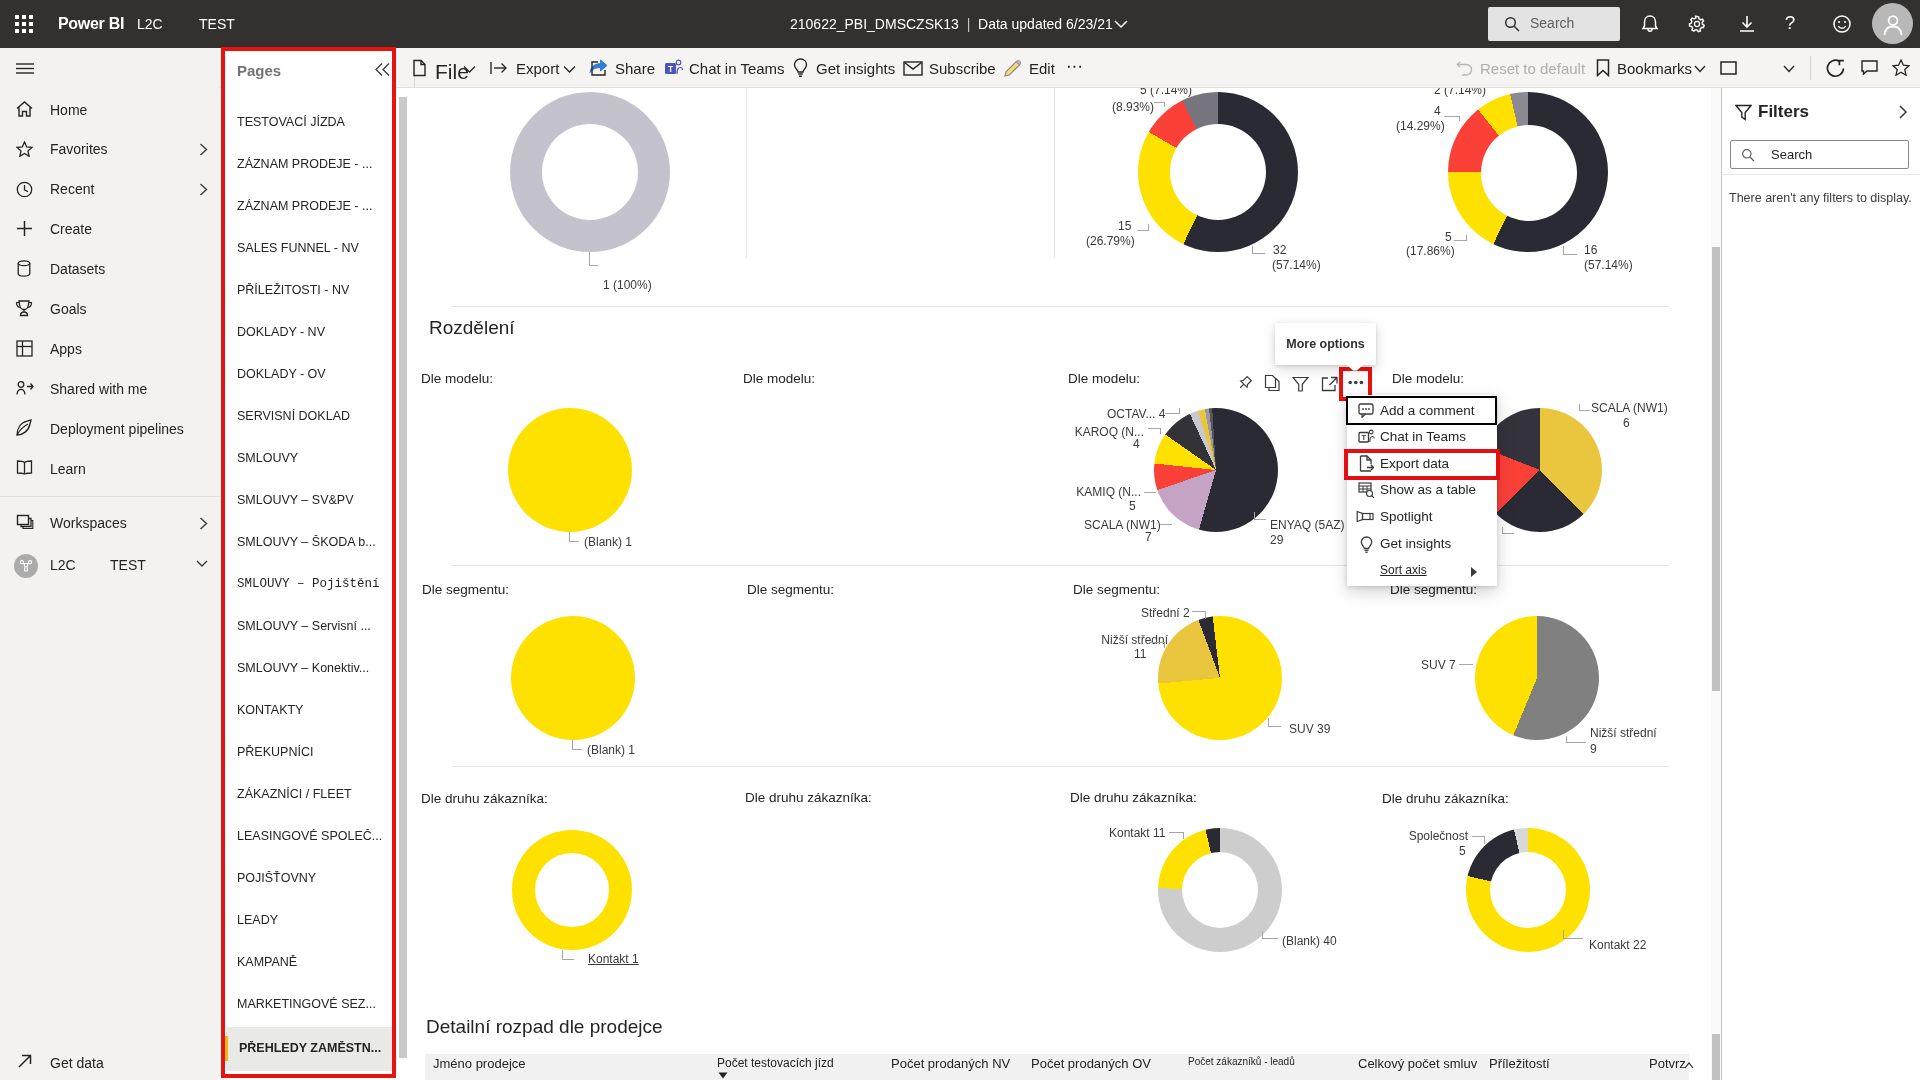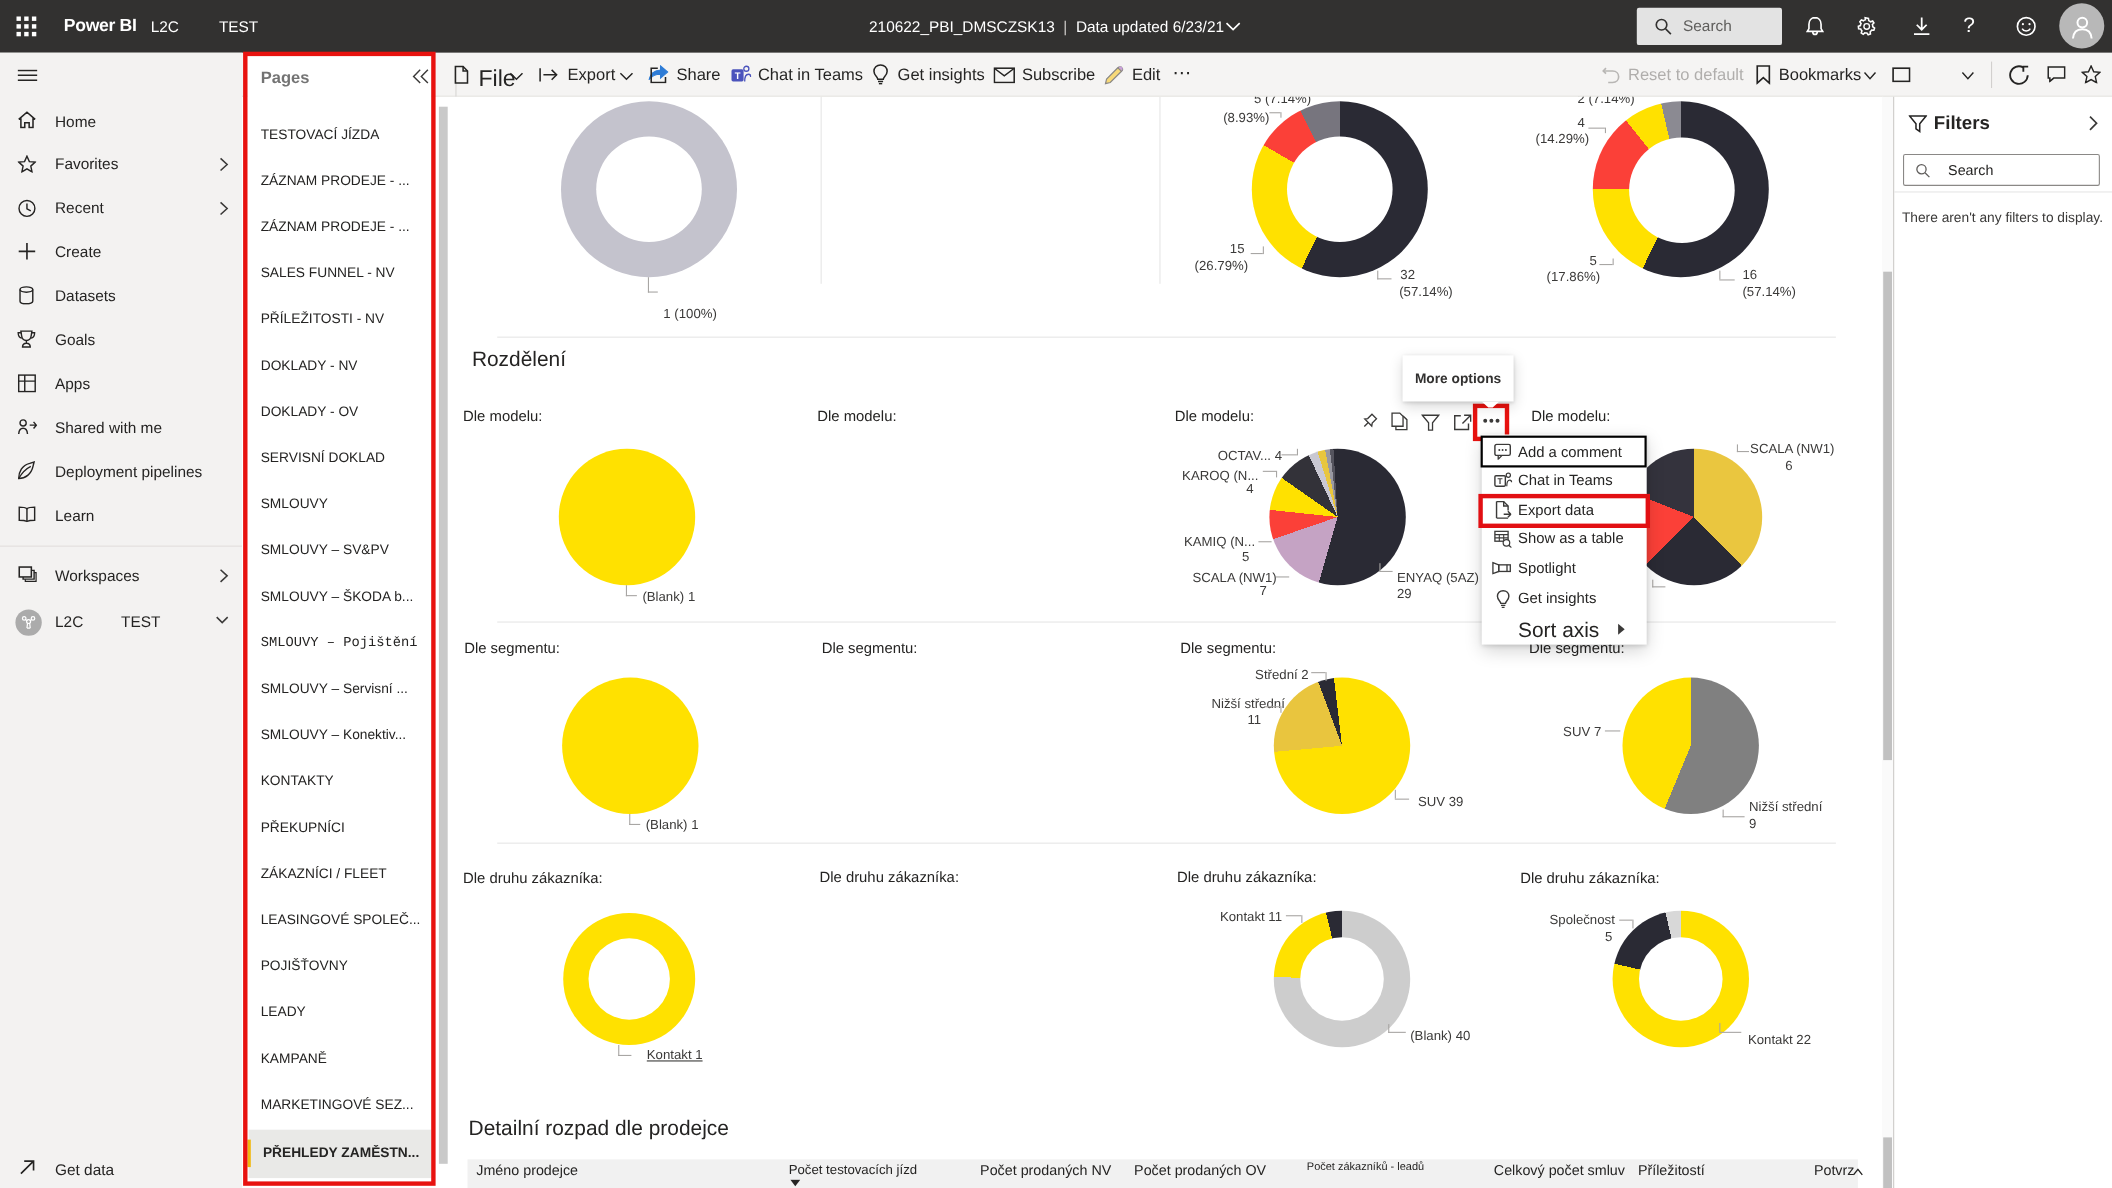--- a/index.html
+++ b/index.html
@@ -575,17 +575,17 @@
       <rect x="6.5" y="3.5" width="10.5" height="6" fill="none" stroke="#3b3a39" stroke-width="1.2"></rect>
       <line x1="14" y1="3.5" x2="14" y2="9.5" stroke="#3b3a39" stroke-width="1.2"></line>
     </svg>
   <div class="abs" style="left:1380px;top:509px;font-size:13.5px;color:#252423;">Spotlight</div>
   <svg class="abs" style="left:1360px;top:536px" width="13" height="17" viewBox="0 0 13 17">
       <path d="M6.5 1 C3.4 1 1.3 3.3 1.3 6.1 C1.3 8 2.2 9.2 3.2 10.3 C3.8 11 4.3 11.6 4.4 12.5 L8.6 12.5 C8.7 11.6 9.2 11 9.8 10.3 C10.8 9.2 11.7 8 11.7 6.1 C11.7 3.3 9.6 1 6.5 1 Z" fill="none" stroke="#3b3a39" stroke-width="1.3"></path>
       <line x1="4.5" y1="14.3" x2="8.5" y2="14.3" stroke="#3b3a39" stroke-width="1.2"></line>
       <line x1="5.2" y1="16.2" x2="7.8" y2="16.2" stroke="#3b3a39" stroke-width="1.2"></line>
     </svg>
   <div class="abs" style="left:1380px;top:536px;font-size:13.5px;color:#252423;">Get insights</div>
-  <div class="abs" style="left:1380px;top:563px;font-size:19px;color:#252423;">Sort axis</div>
+  <div class="abs" style="left:1380px;top:563px;font-size:12px;color:#252423;text-decoration:underline;">Sort axis</div>
   <svg class="abs" style="left:1470px;top:566px" width="8" height="12" viewBox="0 0 8 12">
       <path d="M1 1 L7 6 L1 11 Z" fill="#3b3a39"></path>
     </svg>
 </div>
 
 </body></html>

